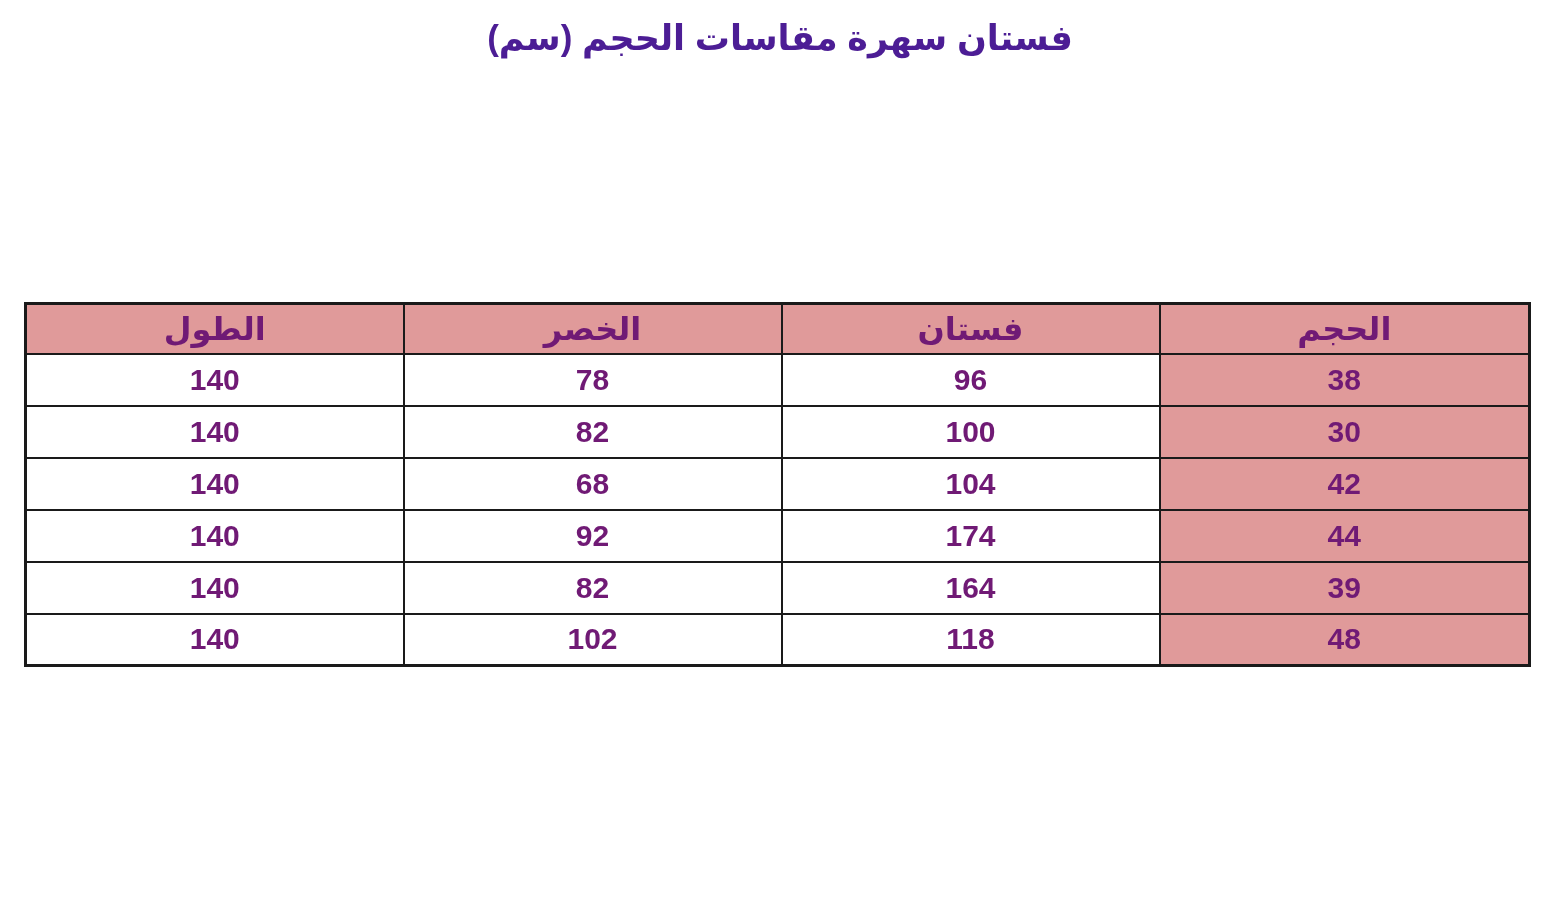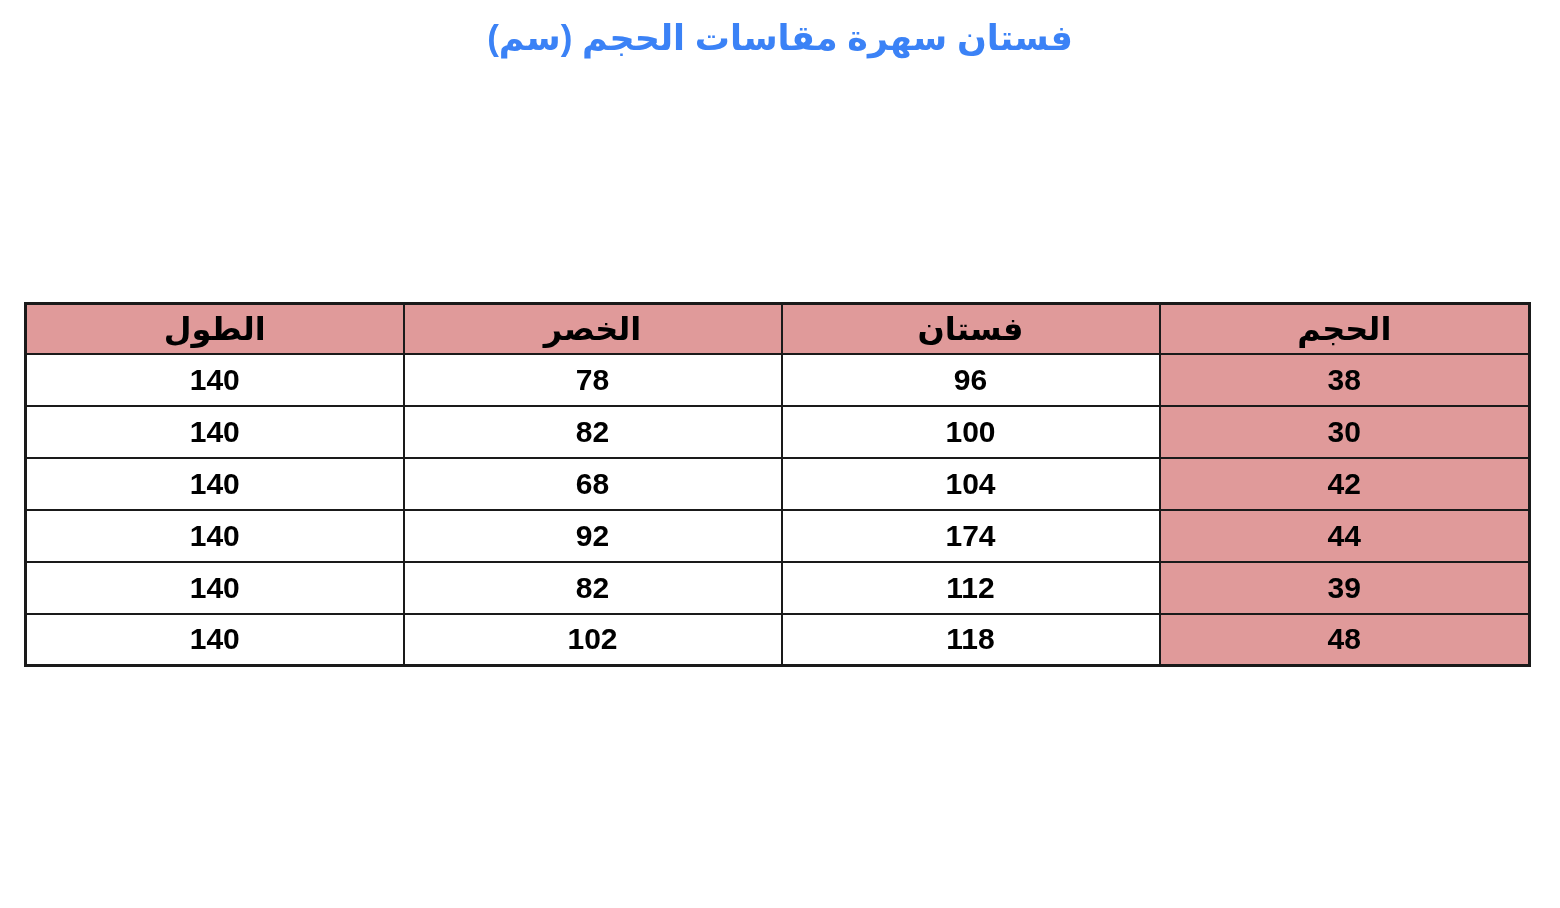--- a/index.html
+++ b/index.html
@@ -21,21 +21,21 @@
     position: relative;
   }
   .title {
     position: absolute;
     top: 18px;
     left: 0;
     width: 1560px;
     text-align: center;
     font-size: 35px;
     font-weight: bold;
-    color: #3b82f6;
+    color: #4c1d95;
     direction: rtl;
     letter-spacing: 0px;
   }
   .table-wrap {
     position: absolute;
     top: 302px;
     left: 27px;
     width: 1504px;
   }
   table.size-table {
@@ -51,21 +51,21 @@
   table.size-table col.c-length { width: 378px; }
 
   table.size-table th,
   table.size-table td {
     border: 2px solid #1a1a1a;
     height: 52px;
     text-align: center;
     vertical-align: middle;
     font-size: 30px;
     font-weight: bold;
-    color: #000000;
+    color: #701a75;
     padding: 0 4px;
     box-sizing: border-box;
   }
   table.size-table thead th {
     background: #e09a9a;
     font-size: 32px;
     height: 50px;
   }
   table.size-table tbody td {
     background: #ffffff;
@@ -117,21 +117,21 @@
           <td>140</td>
         </tr>
         <tr>
           <td class="size-col">44</td>
           <td>174</td>
           <td>92</td>
           <td>140</td>
         </tr>
         <tr>
           <td class="size-col">39</td>
-          <td>112</td>
+          <td>164</td>
           <td>82</td>
           <td>140</td>
         </tr>
         <tr>
           <td class="size-col">48</td>
           <td>118</td>
           <td>102</td>
           <td>140</td>
         </tr>
       </tbody>

